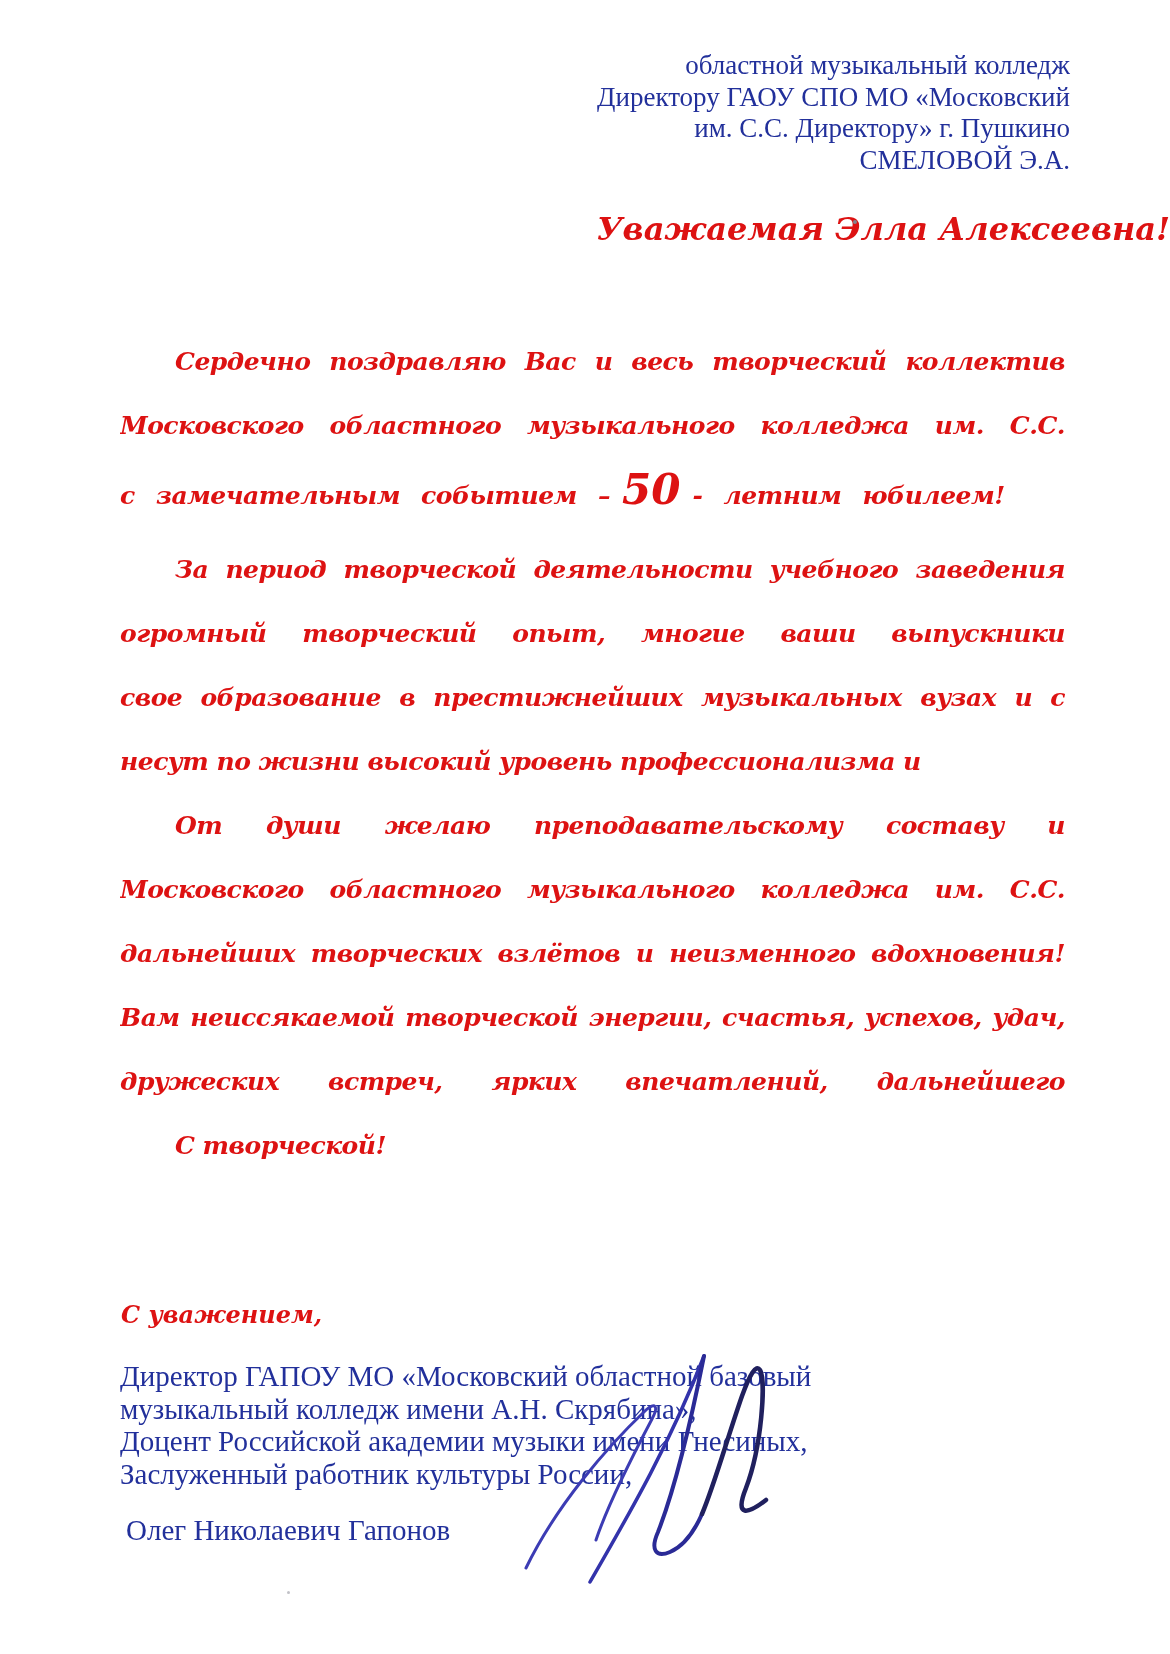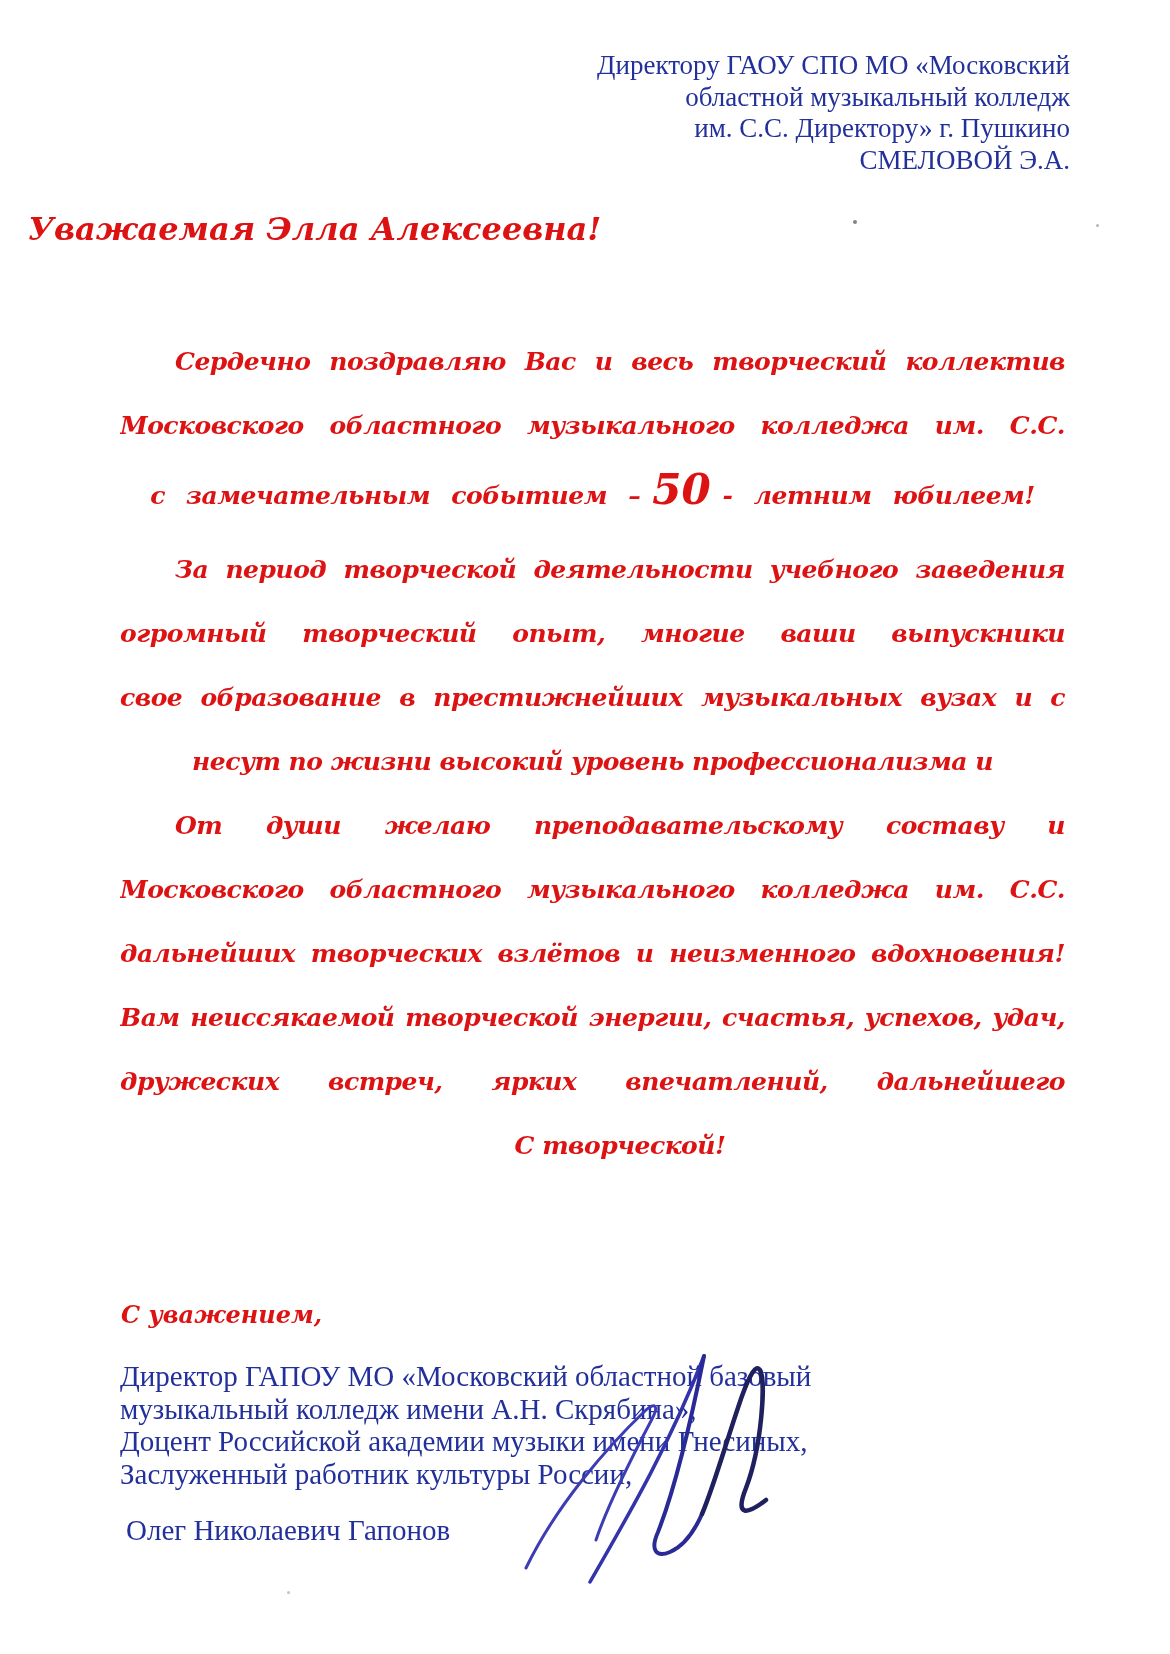--- a/index.html
+++ b/index.html
@@ -20,36 +20,36 @@
   
   .recipient{
     position:absolute; top:50px; right:100px;
     text-align:right;
     color:var(--blue);
     font-size:27px; line-height:31.5px;
   }
   
   .salutation{
     position:absolute; top:210px; left:0; width:100%;
-    box-sizing:border-box; padding-left:28px;
-    text-align:left;
+    box-sizing:border-box; padding-left:18px;
+    text-align:right;
     color:var(--red);
     font-family:"DejaVu Serif", serif;
     font-style:italic; font-weight:bold;
     font-size:32px;
   }
   
   .letter-body{
     position:absolute; top:330px; left:120px; width:945px;
     color:var(--red);
     font-family:"DejaVu Serif", serif;
     font-style:italic; font-weight:bold;
     font-size:25px; letter-spacing:-0.5px;
   }
-  .bline{height:64px; line-height:64px; overflow:hidden;text-align:center;}
+  .bline{height:64px; line-height:64px; overflow:hidden;}
   .just{text-align:justify;}
   .just::after{content:""; display:inline-block; width:100%; height:0; line-height:0; vertical-align:top;}
   .indent{text-indent:55px;}
   .gap{margin-top:16px;}
   .wide{word-spacing:13px;}
   .num{font-size:42px; letter-spacing:0; margin:0 12px;}
   
   .signoff{
     position:absolute; left:121px; top:1300px;
     color:var(--red);
@@ -71,22 +71,22 @@
   }
   .sig-svg{position:absolute; left:498px; top:1336px;}
   .speck{position:absolute; border-radius:50%; background:#83838f;}
 </style>
 </head>
 <body>
 
 <div class="page">
 
   <div class="recipient">
+    <div>областной музыкальный колледж</div>
     <div>Директору ГАОУ СПО МО «Московский</div>
-    <div>областной музыкальный колледж</div>
     <div>им. С.С. Директору» г. Пушкино</div>
     <div>СМЕЛОВОЙ Э.А.</div>
   </div>
 
   <div class="salutation">Уважаемая Элла Алексеевна!</div>
 
   <div class="letter-body">
     <div class="bline just indent">Сердечно поздравляю Вас и весь творческий коллектив</div>
     <div class="bline just">Московского областного музыкального колледжа им. С.С. Прокофьева</div>
     <div class="bline wide"><span>с замечательным событием –</span><span class="num">50</span><span>- летним юбилеем!</span></div>

